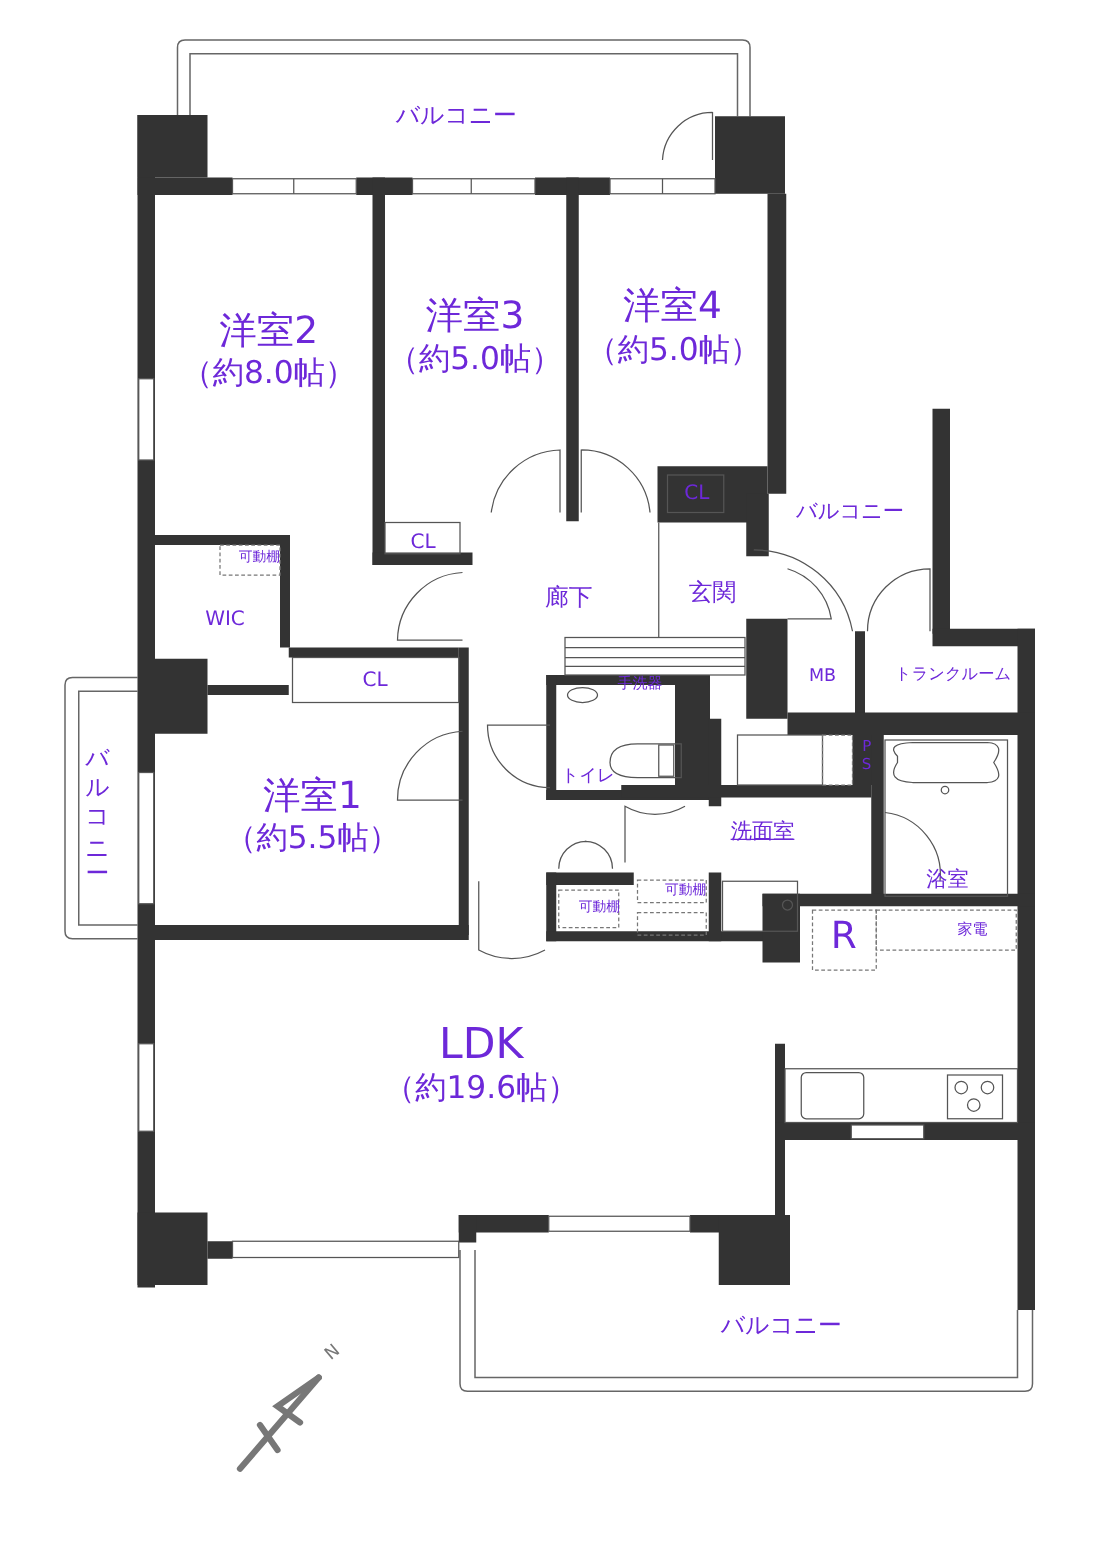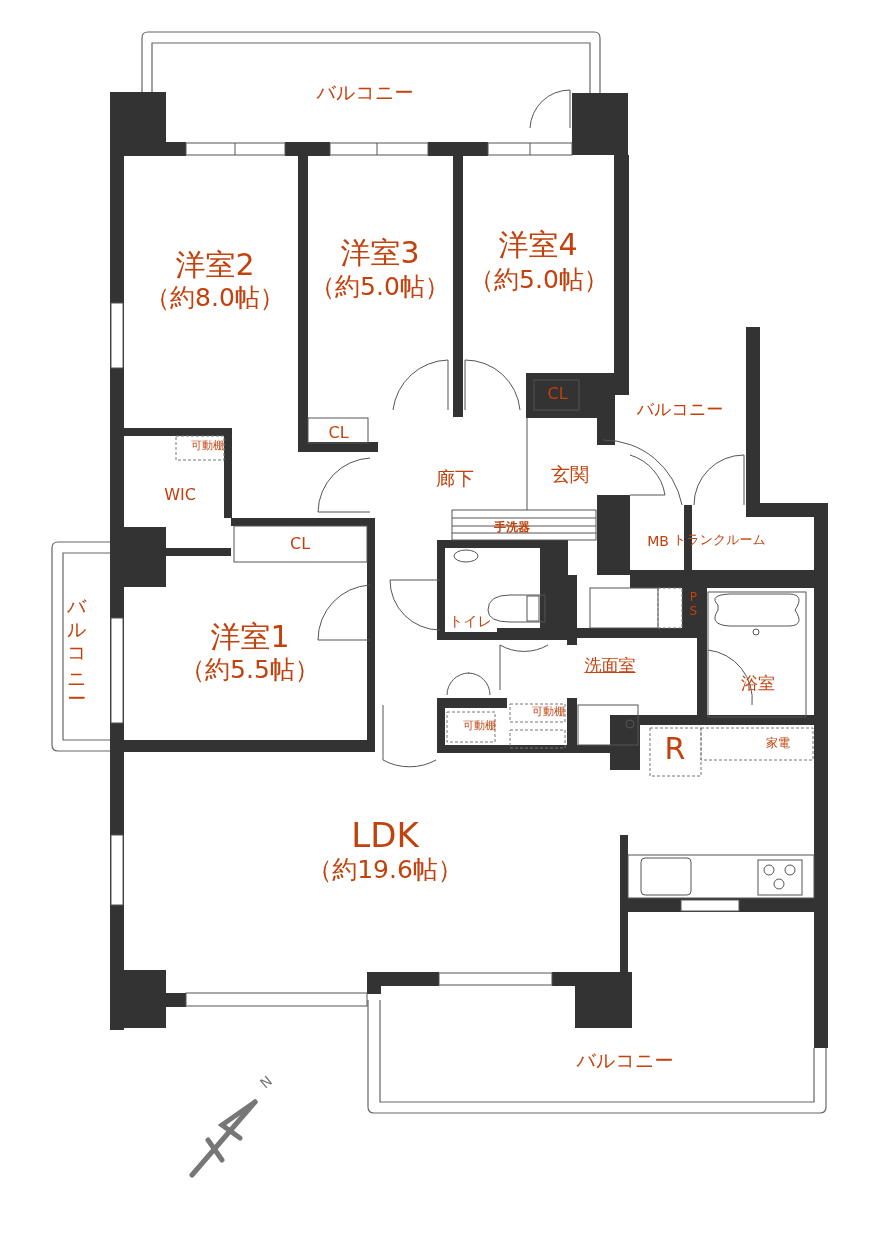--- a/index.html
+++ b/index.html
@@ -4,21 +4,21 @@
 <style>
   html, body { margin: 0; padding: 0; background: #ffffff; }
   body { width: 893px; height: 1238px; position: relative; overflow: hidden;
          font-family: "DejaVu Sans", "Liberation Sans", sans-serif; color: #333; }
   #plan { position: absolute; left: 0; top: 0; width: 893px; height: 1238px; }
   .wall { fill: #333333; }
   .thin { fill: none; stroke: #555; stroke-width: 1; }
   .balc { fill: none; stroke: #666; stroke-width: 1.2; }
   .win { fill: #fff; stroke: #555; stroke-width: 1; }
   .dash { fill: none; stroke: #777; stroke-width: 1; stroke-dasharray: 3 2; }
-  .lbl { position: absolute; text-align: center; color: #c2410c; white-space: nowrap; line-height: 1.15; }
+  .lbl { position: absolute; text-align: center; color: #6d28d9; white-space: nowrap; line-height: 1.15; }
   .room-name { font-size: 30px; }
   .room-size { font-size: 25px; }
   .mid { font-size: 19px; }
   .small { font-size: 14px; }
   .tiny { font-size: 12px; text-align: right; }
   .vert { writing-mode: vertical-rl; font-size: 19px; letter-spacing: 4px; }
 </style>
 </head>
 <body>
 
@@ -182,25 +182,25 @@
 </div>
 <div>
   <div class="lbl room-name" style="left:320px;top:816px;width:130px;font-size:34px;">LDK</div>
   <div class="lbl room-size" style="left:305px;top:856px;width:160px;">（約19.6帖）</div>
 </div>
 
 <div class="lbl mid" style="left:425px;top:468px;width:60px;">廊下</div>
 <div class="lbl mid" style="left:540px;top:464px;width:60px;">玄関</div>
 <div class="lbl mid" style="left:625px;top:400px;width:110px;font-size:17px;">バルコニー</div>
 <div class="lbl small" style="left:638px;top:533px;width:40px;">MB</div>
-<div class="lbl small" style="left:662px;top:533px;width:115px;font-size:13px;">トランクルーム</div>
+<div class="lbl small" style="left:705px;top:533px;width:115px;font-size:13px;">トランクルーム</div>
 <div class="lbl small" style="left:443px;top:613px;width:55px;">トイレ</div>
-<div class="lbl tiny" style="left:480px;top:521px;width:50px;font-weight:bold;">手洗器</div>
+<div class="lbl tiny" style="left:480px;top:540px;width:50px;">手洗器</div>
 <div class="lbl mid" style="left:570px;top:656px;width:80px;font-size:17px;text-decoration:underline;">洗面室</div>
-<div class="lbl mid" style="left:733px;top:674px;width:50px;font-size:17px;">浴室</div>
+<div class="lbl mid" style="left:733px;top:695px;width:50px;font-size:17px;">浴室</div>
 <div class="lbl tiny" style="left:683px;top:590px;width:14px;word-break:break-all;white-space:normal;line-height:14px;">PS</div>
 <div class="lbl" style="left:655px;top:732px;width:40px;font-size:30px;">R</div>
 <div class="lbl tiny" style="left:730px;top:737px;width:60px;">家電</div>
 <div class="lbl small" style="left:150px;top:486px;width:60px;font-size:16px;">WIC</div>
 <div class="lbl small" style="left:316px;top:424px;width:45px;font-size:16px;">CL</div>
 <div class="lbl small" style="left:535px;top:385px;width:45px;font-size:16px;">CL</div>
 <div class="lbl small" style="left:275px;top:535px;width:50px;font-size:16px;">CL</div>
 <div class="lbl tiny" style="left:176px;top:440px;width:48px;font-size:11px;">可動棚</div>
 <div class="lbl tiny" style="left:446px;top:720px;width:50px;font-size:11px;">可動棚</div>
 <div class="lbl tiny" style="left:510px;top:706px;width:55px;font-size:11px;">可動棚</div>

